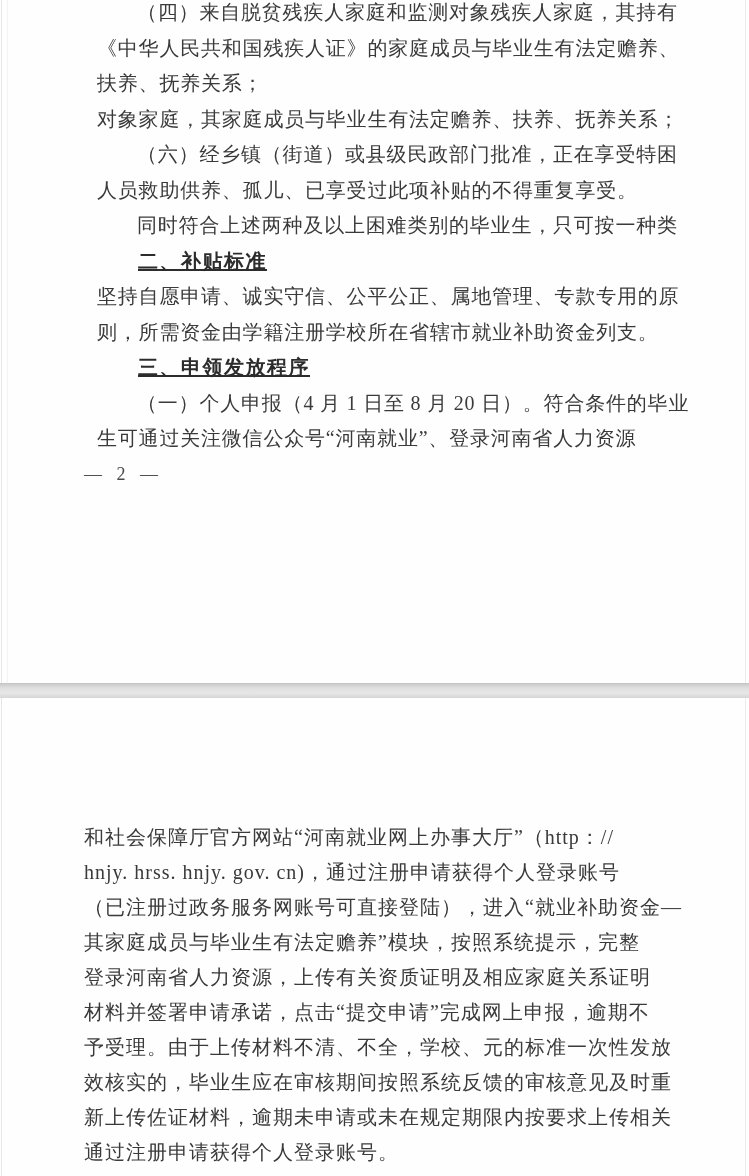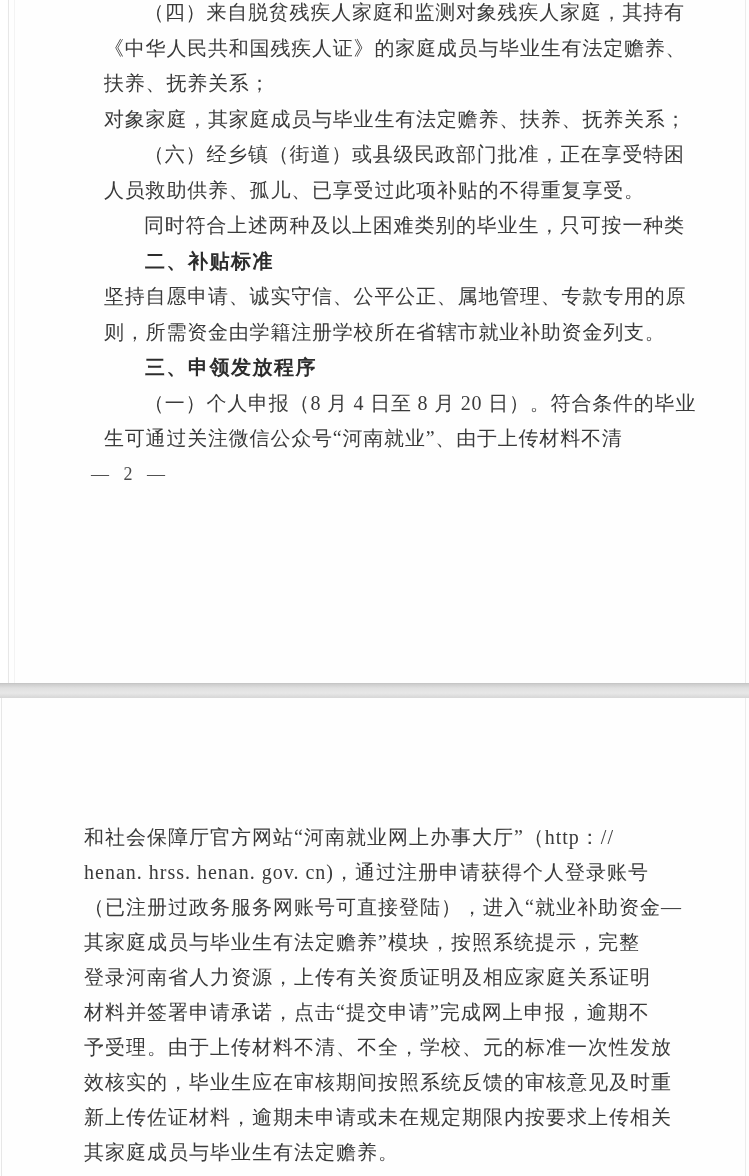--- a/index.html
+++ b/index.html
@@ -15,21 +15,21 @@
   .doc {
     position: relative;
     width: 749px; height: 1176px;
     background: #ffffff;
   }
   .page {
     position: relative;
     background: #fefefe;
     overflow: hidden;
   }
-  .page-upper { height: 683px; margin-left: 7px; }
+  .page-upper { height: 683px; }
   .page-lower { height: 478px; }
   .page-gap {
     height: 15px;
     background: linear-gradient(180deg, #cccccc 0%, #e0e0e0 30%, #e7e7e7 65%, #d6d6d6 100%);
     border-top: 1px solid #c6c6c6;
     box-sizing: border-box;
   }
   .edge { position: absolute; top: 0; bottom: 0; width: 1px; }
   .edge-l1 { left: 1px; background: #e7e7e7; }
   .edge-l2 { left: 7px; background: #f3f3f3; }
@@ -45,20 +45,21 @@
     line-height: 35px; letter-spacing: 1px;
   }
   .line { white-space: nowrap; }
   .line-indent { text-indent: 40px; }
   .line-heading {
     text-indent: 41px;
     font-family: "Liberation Sans", "DejaVu Sans", sans-serif;
     font-weight: 700;
     color: #2c2c2c;
     letter-spacing: 1.5px;
+    text-decoration: underline;
   }
   .line-footer {
     margin-left: -13px;
     font-size: 18px;
     letter-spacing: 5px;
     color: #4a4a4a;
   }
 </style>
 </head>
 <body>
@@ -75,39 +76,39 @@
         <div class="line line-flush">《中华人民共和国残疾人证》的家庭成员与毕业生有法定赡养、</div>
         <div class="line line-flush">扶养、抚养关系；</div>
         <div class="line line-flush">对象家庭，其家庭成员与毕业生有法定赡养、扶养、抚养关系；</div>
         <div class="line line-indent">（六）经乡镇（街道）或县级民政部门批准，正在享受特困</div>
         <div class="line line-flush">人员救助供养、孤儿、已享受过此项补贴的不得重复享受。</div>
         <div class="line line-indent">同时符合上述两种及以上困难类别的毕业生，只可按一种类</div>
         <div class="line line-heading">二、补贴标准</div>
         <div class="line line-flush">坚持自愿申请、诚实守信、公平公正、属地管理、专款专用的原</div>
         <div class="line line-flush">则，所需资金由学籍注册学校所在省辖市就业补助资金列支。</div>
         <div class="line line-heading">三、申领发放程序</div>
-        <div class="line line-indent">（一）个人申报（8 月 4 日至 8 月 20 日）。符合条件的毕业</div>
-        <div class="line line-flush">生可通过关注微信公众号“河南就业”、由于上传材料不清</div>
+        <div class="line line-indent">（一）个人申报（4 月 1 日至 8 月 20 日）。符合条件的毕业</div>
+        <div class="line line-flush">生可通过关注微信公众号“河南就业”、登录河南省人力资源</div>
         <div class="line line-footer">— 2 —</div>
       </div>
   </div>
 
   <div class="page-gap"></div>
 
   <div class="page page-lower">
     <div class="edge edge-l1"></div>
     <div class="edge edge-r"></div>
     <div class="text-col col-p2">
 
     <div class="line line-flush">和社会保障厅官方网站“河南就业网上办事大厅”（http：//</div>
-        <div class="line line-flush">henan. hrss. henan. gov. cn)，通过注册申请获得个人登录账号</div>
+        <div class="line line-flush">hnjy. hrss. hnjy. gov. cn)，通过注册申请获得个人登录账号</div>
         <div class="line line-flush">（已注册过政务服务网账号可直接登陆），进入“就业补助资金—</div>
         <div class="line line-flush">其家庭成员与毕业生有法定赡养”模块，按照系统提示，完整</div>
         <div class="line line-flush">登录河南省人力资源，上传有关资质证明及相应家庭关系证明</div>
         <div class="line line-flush">材料并签署申请承诺，点击“提交申请”完成网上申报，逾期不</div>
         <div class="line line-flush">予受理。由于上传材料不清、不全，学校、元的标准一次性发放</div>
         <div class="line line-flush">效核实的，毕业生应在审核期间按照系统反馈的审核意见及时重</div>
         <div class="line line-flush">新上传佐证材料，逾期未申请或未在规定期限内按要求上传相关</div>
-        <div class="line line-flush">其家庭成员与毕业生有法定赡养。</div>
+        <div class="line line-flush">通过注册申请获得个人登录账号。</div>
       </div>
   </div>
 
 </div>
 
 </body></html>

